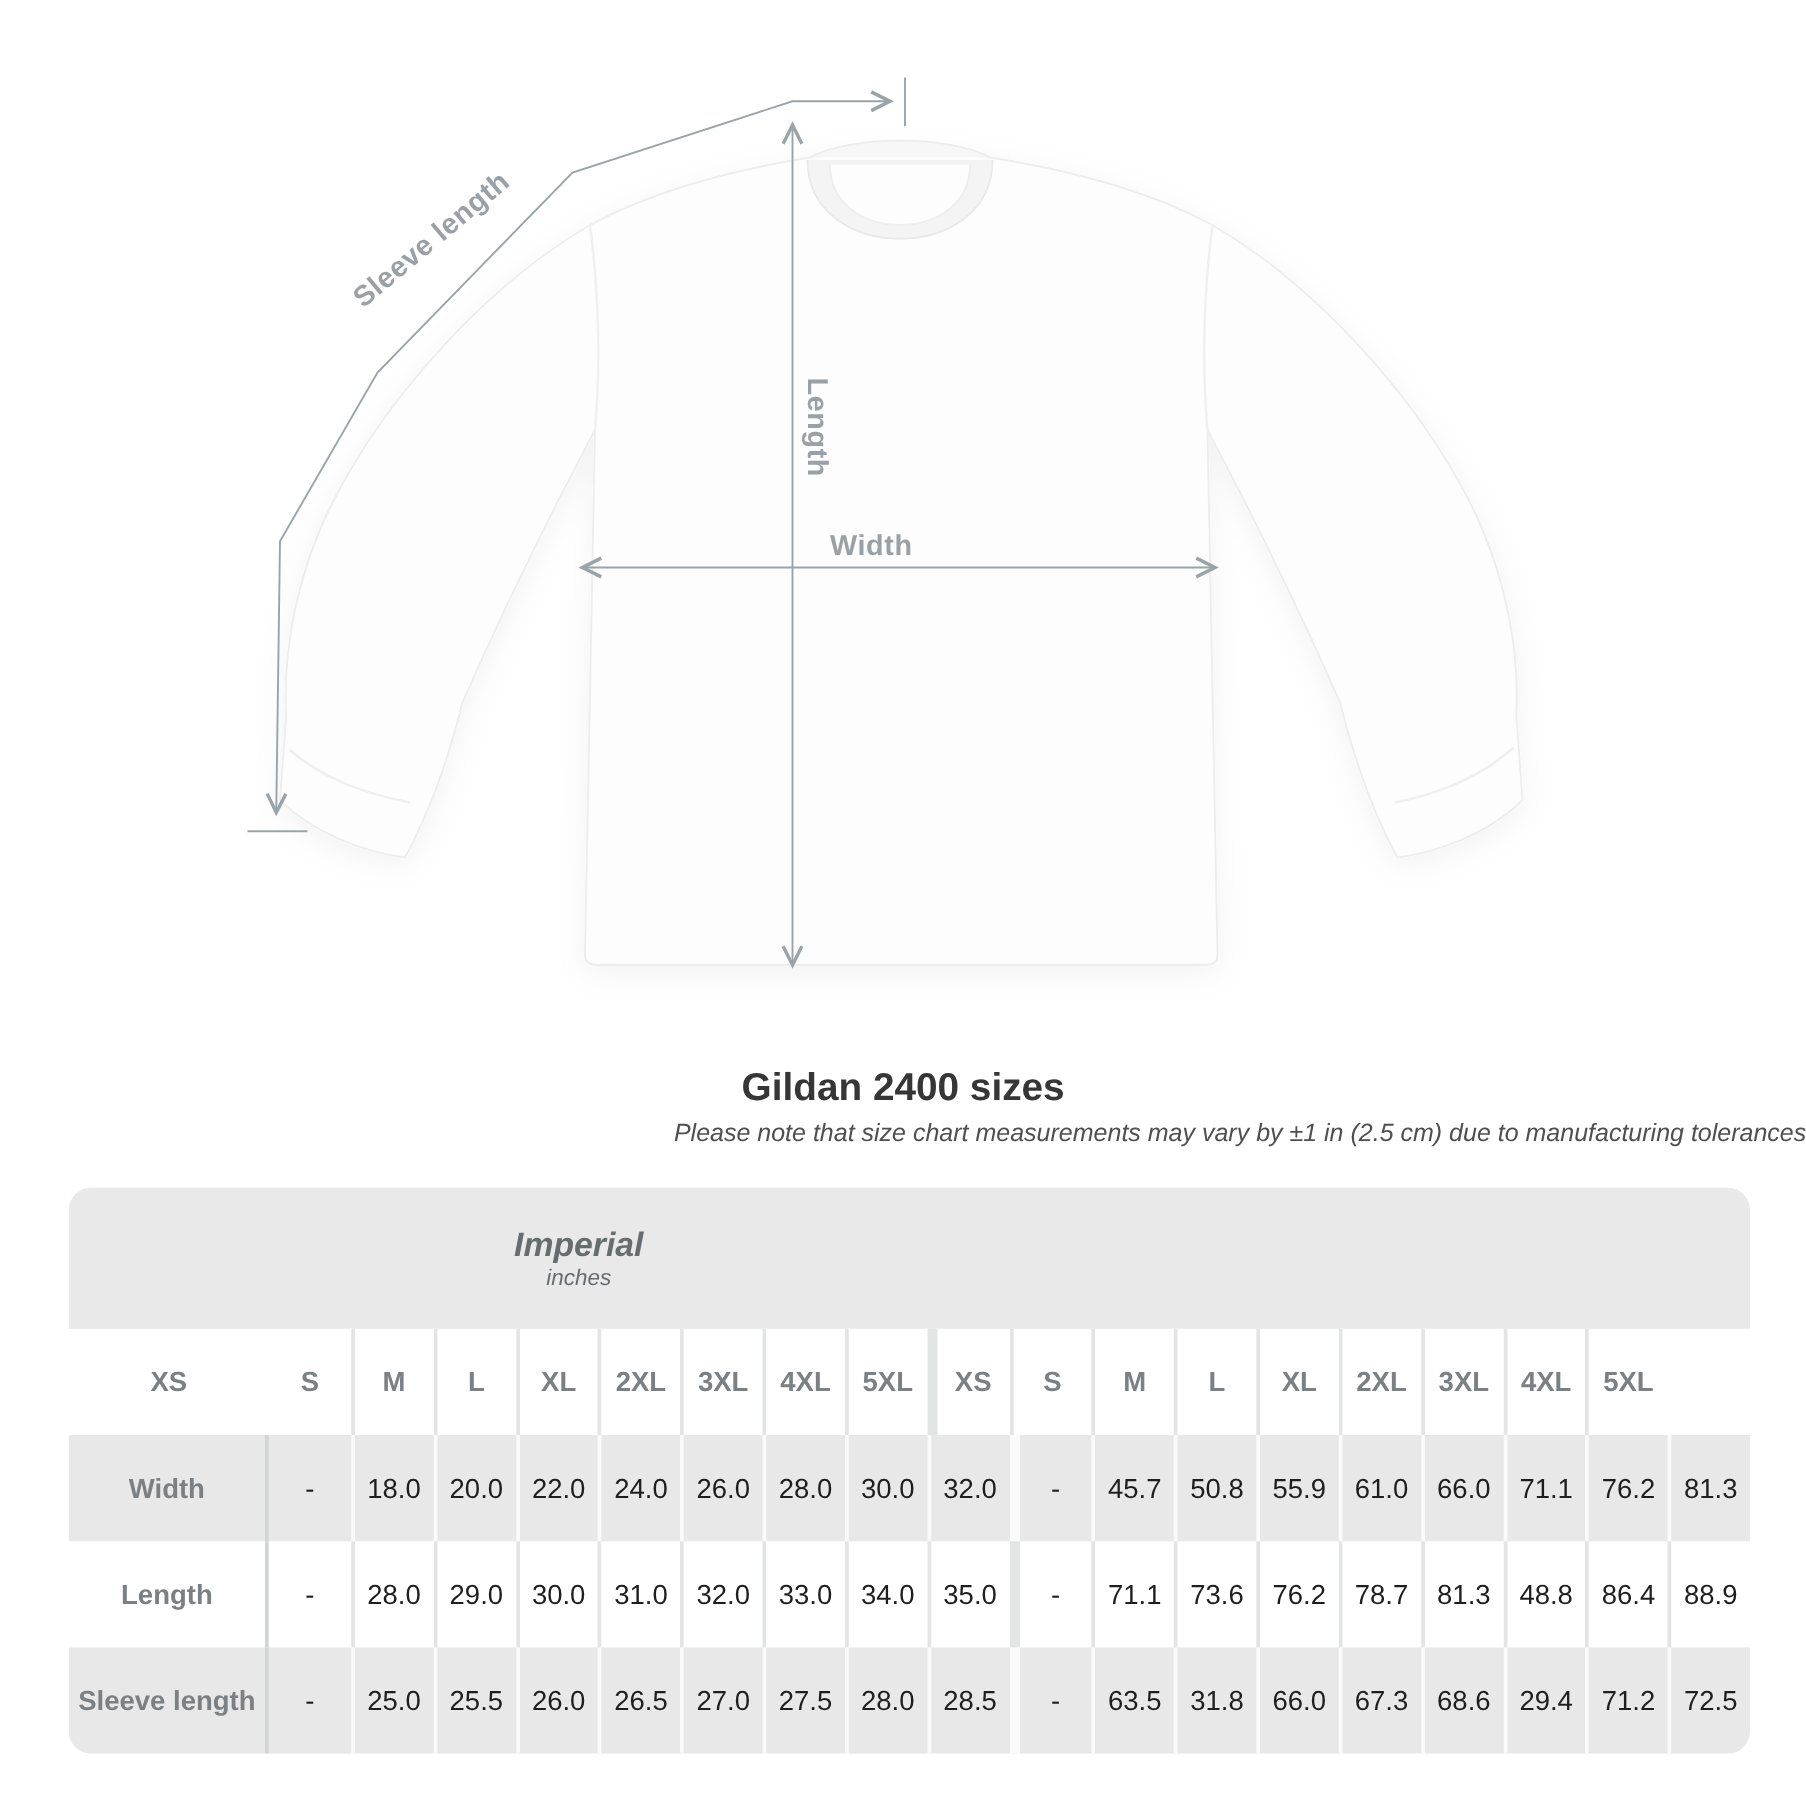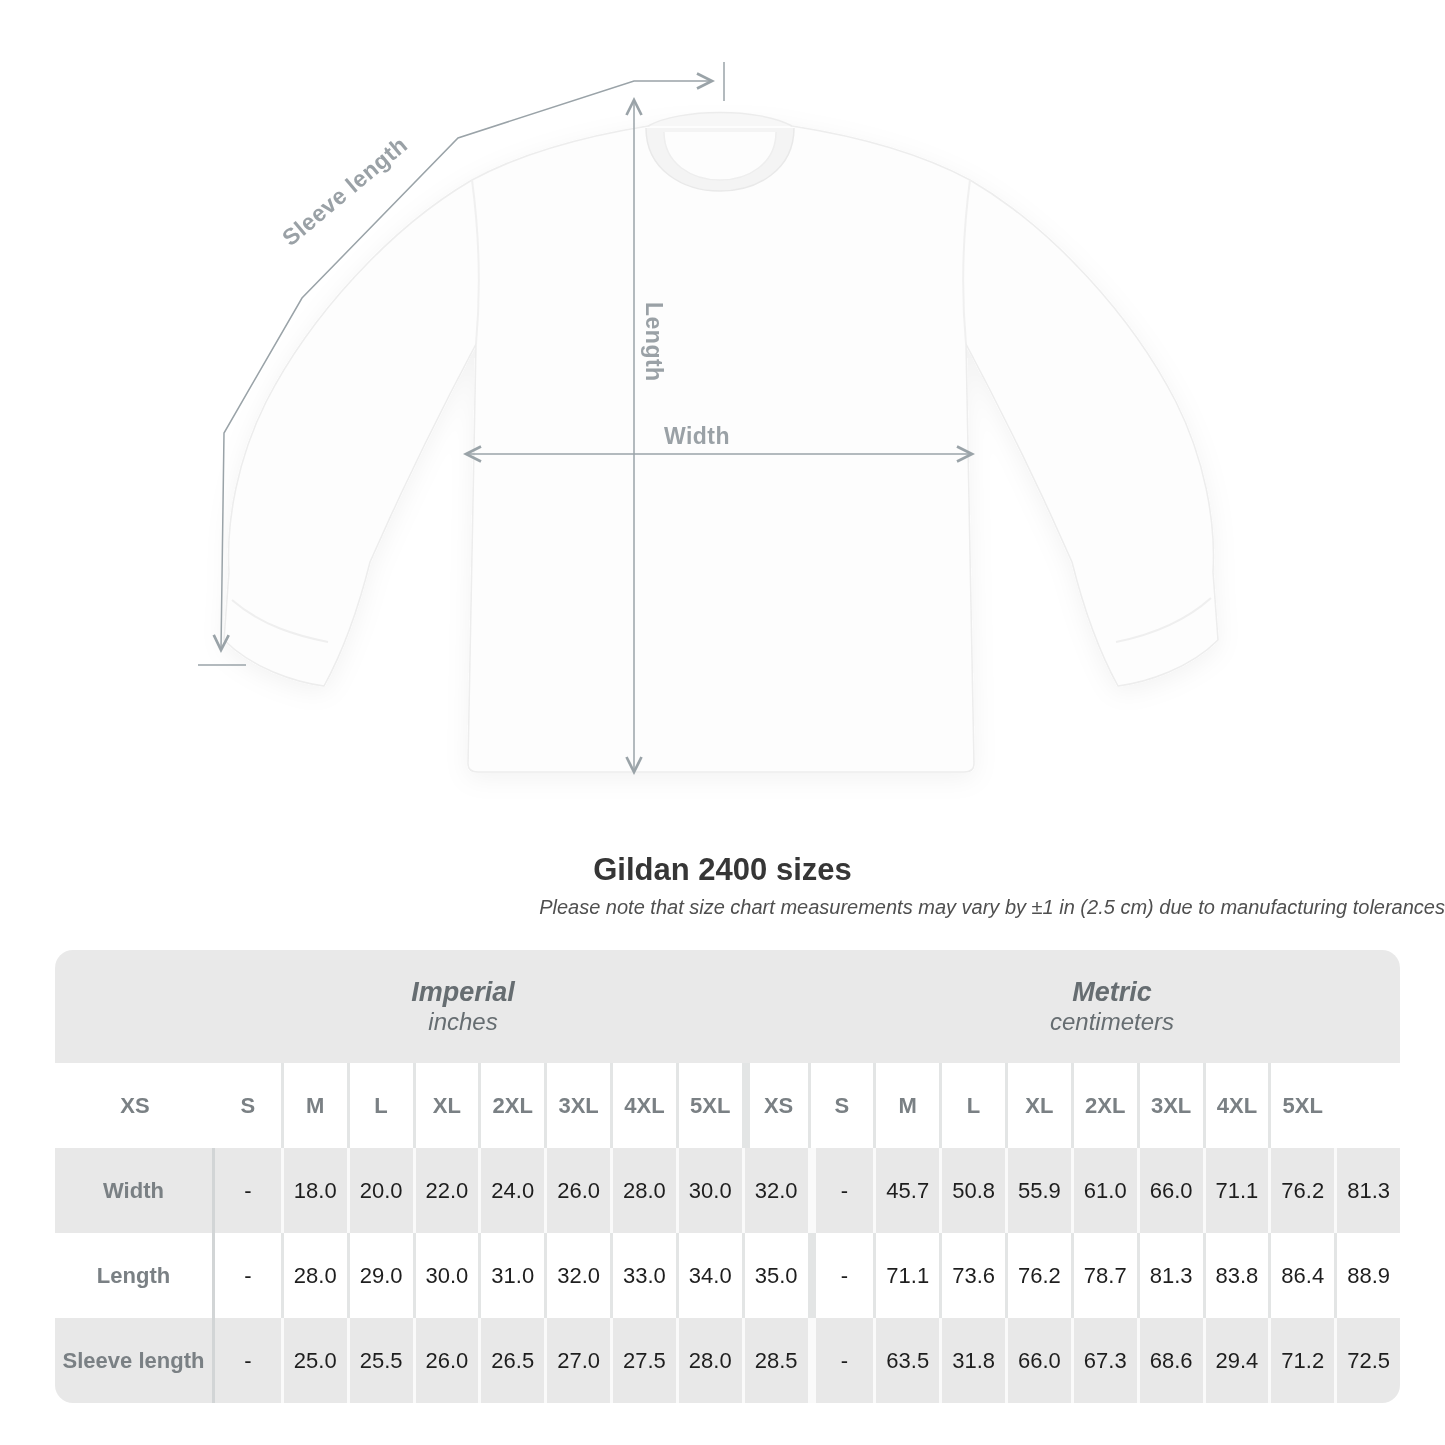--- a/index.html
+++ b/index.html
@@ -31,21 +31,21 @@
 
   
   .card{position:absolute;left:55px;top:950px;width:1345px;height:453px;
     border-radius:18px;overflow:hidden;background:#ffffff;}
   .band{position:relative;height:113px;background:var(--band-gray);}
   .band-group{position:absolute;top:0;height:113px;display:flex;
     flex-direction:column;align-items:center;justify-content:center;gap:0;padding-left:16px;}
   .band-group.imperial{left:0;width:800px;}
   .band-group.metric{left:753px;width:592px;}
   .band-title{font-size:27px;font-weight:bold;font-style:italic;color:#666d71;}
-  .band-unit{font-size:24px;font-style:italic;color:#666d71;}
+  .band-unit{font-size:18px;font-style:italic;color:#666d71;}
 
   .row{display:grid;grid-template-columns:160px repeat(18,1fr);height:85px;}
   .row.gray{background:var(--row-gray);}
   .cell{display:flex;align-items:center;justify-content:center;
     font-size:22px;color:var(--value-text);border-left:3px solid var(--sep-on-white);}
   .row.gray .cell{border-left-color:var(--sep-on-gray);}
   .cell:first-child{border-left:none;}
   .cell.labelcol{border-left:none;border-right:3px solid var(--label-sep);
     font-weight:bold;color:var(--header-text);}
   .row .cell:nth-child(2){border-left:none;}
@@ -118,24 +118,20 @@
   <div class="page-title">Gildan 2400 sizes</div>
   <div class="page-subtitle">Please note that size chart measurements may vary by ±1 in (2.5 cm) due to manufacturing tolerances</div>
 
   <div class="card">
 
     <div class="band">
       <div class="band-group imperial">
         <div class="band-title">Imperial</div>
         <div class="band-unit">inches</div>
       </div>
-      <div class="band-group metric">
-        <div class="band-title">Metric</div>
-        <div class="band-unit">centimeters</div>
-      </div>
     </div>
 
     <div class="row">
       <div class="cell sizeh">XS</div>
       <div class="cell sizeh">S</div>
       <div class="cell sizeh">M</div>
       <div class="cell sizeh">L</div>
       <div class="cell sizeh">XL</div>
       <div class="cell sizeh">2XL</div>
       <div class="cell sizeh">3XL</div>
@@ -184,21 +180,21 @@
       <div class="cell">32.0</div>
       <div class="cell">33.0</div>
       <div class="cell">34.0</div>
       <div class="cell">35.0</div>
       <div class="cell boundary">-</div>
       <div class="cell">71.1</div>
       <div class="cell">73.6</div>
       <div class="cell">76.2</div>
       <div class="cell">78.7</div>
       <div class="cell">81.3</div>
-      <div class="cell">83.8</div>
+      <div class="cell">48.8</div>
       <div class="cell">86.4</div>
       <div class="cell">88.9</div>
     </div>
 
     <div class="row gray">
       <div class="cell labelcol">Sleeve length</div>
       <div class="cell">-</div>
       <div class="cell">25.0</div>
       <div class="cell">25.5</div>
       <div class="cell">26.0</div>

